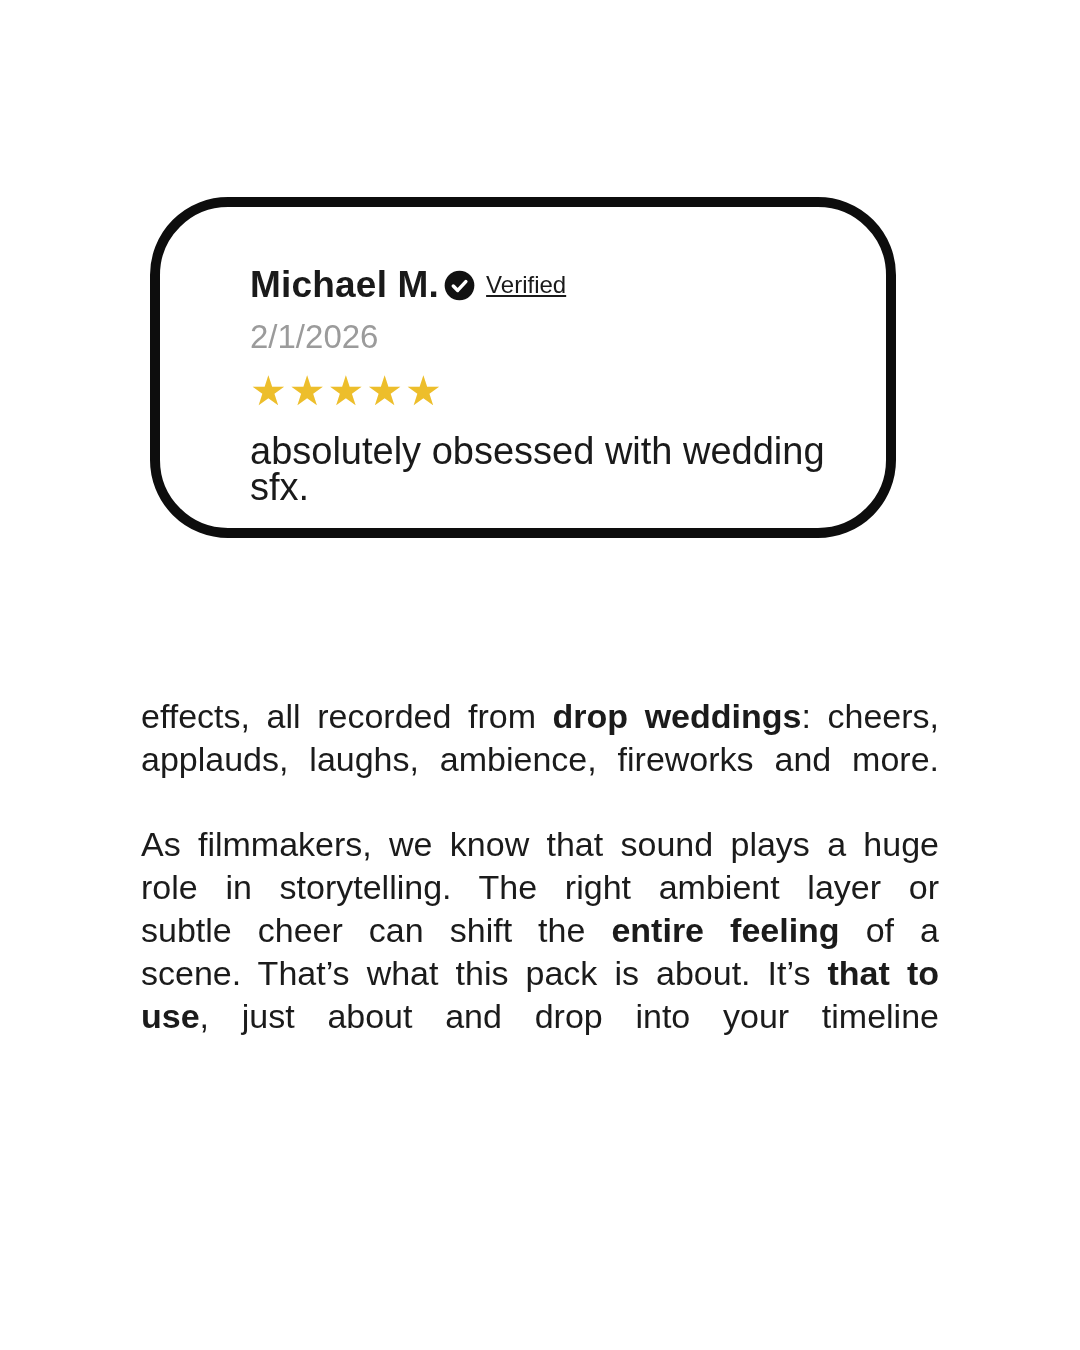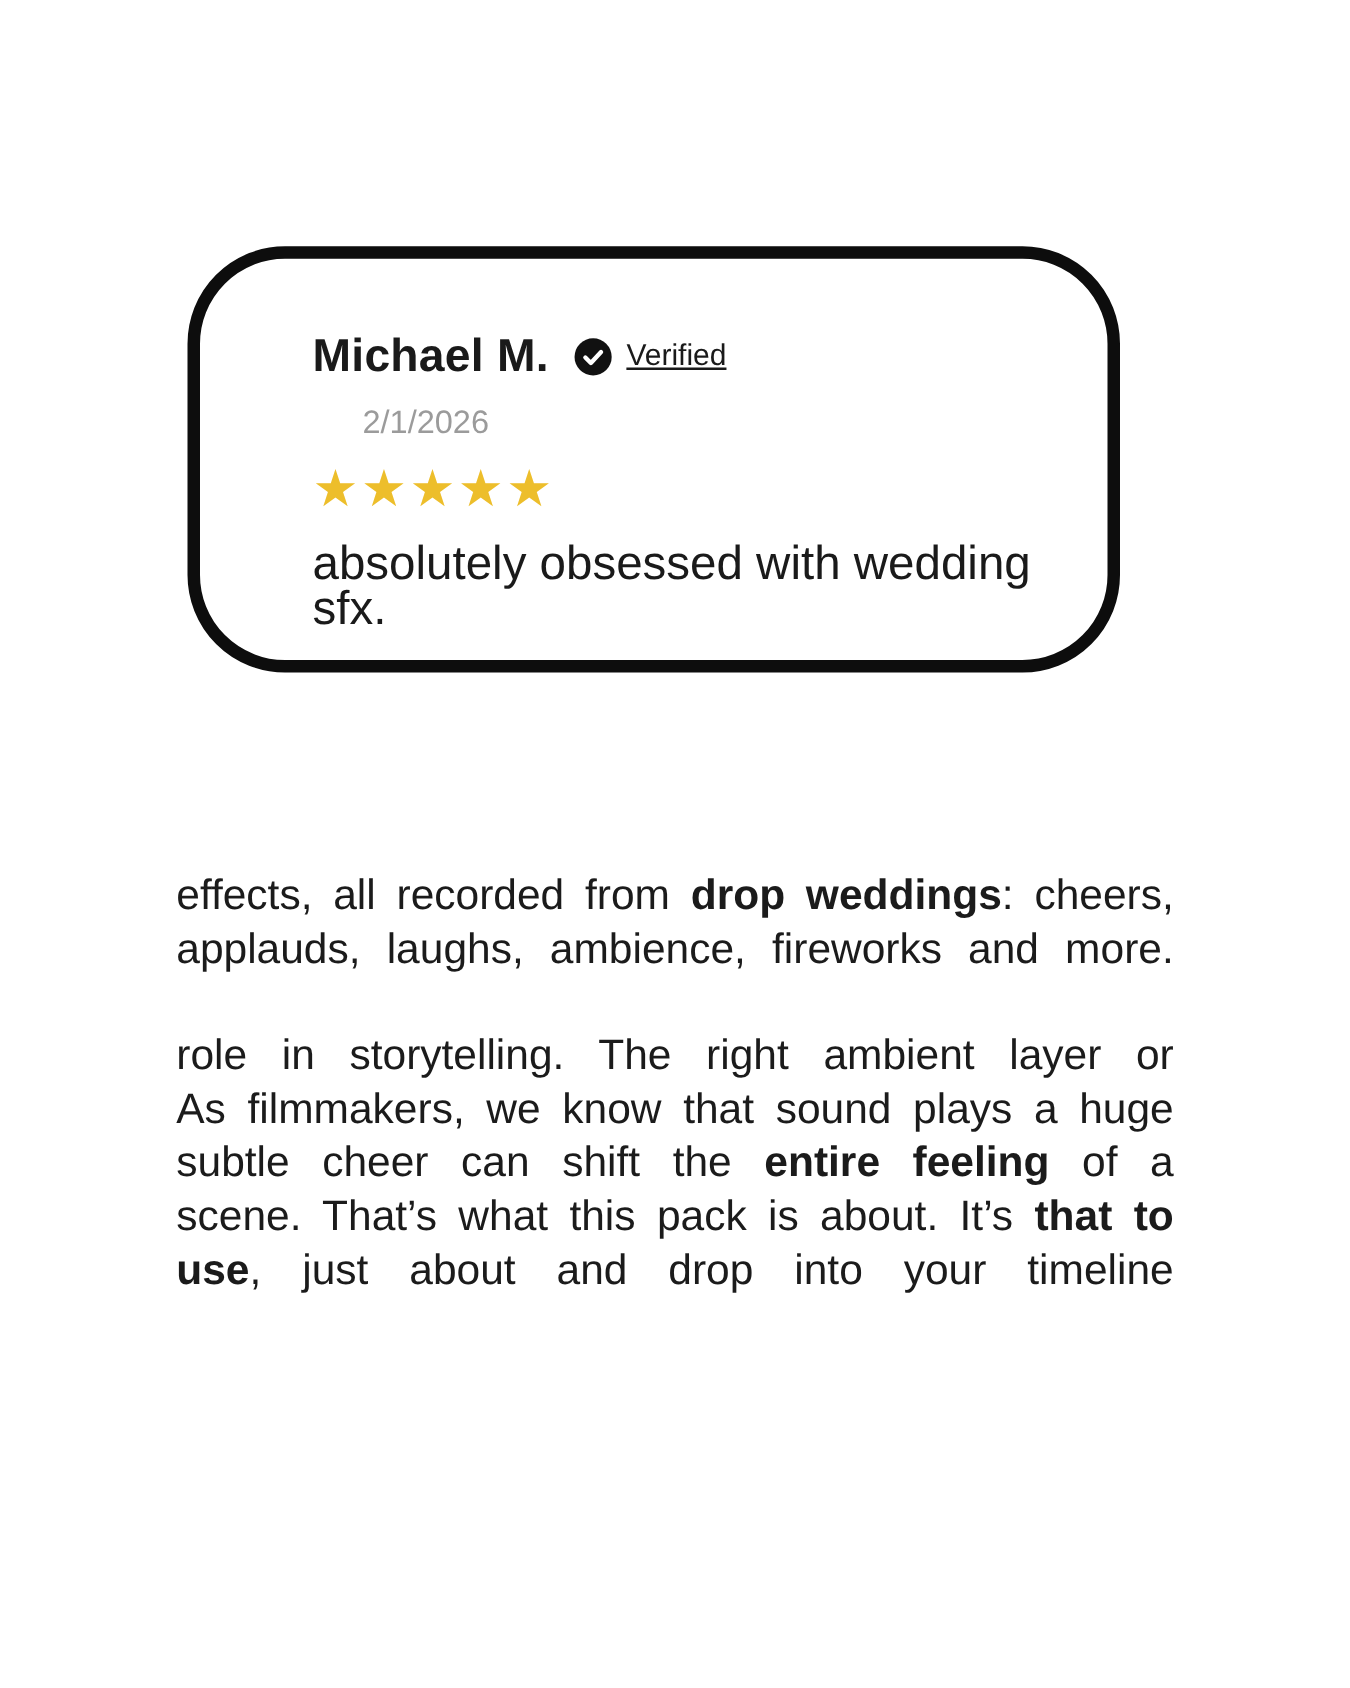--- a/index.html
+++ b/index.html
@@ -14,36 +14,35 @@
   
   .review-card {
     position: absolute;
     left: 150px; top: 197px;
     width: 746px; height: 341px;
     background: var(--background, #ffffff);
     border: 10px solid var(--card-border, #0d0d0d);
     border-radius: 78px;
     padding: 56px 60px 0 90px;
   }
-  .name-row { display: flex; align-items: center; gap: 20px; }
+  .name-row { display: flex; align-items: center; gap: 5px; }
   .reviewer-name {
     font-size: 37px; font-weight: 700;
     color: var(--primary-text, #1a1a1a);
     letter-spacing: 0.2px;
     line-height: 44px;
   }
   .verified-badge { display: inline-flex; align-items: center; gap: 11px; }
   .verified-icon { width: 31px; height: 31px; display: block; color: var(--verified-badge, #111111); }
   .verified-text { font-size: 24px; color: var(--primary-text, #1a1a1a); text-decoration: underline; }
   .review-date {
     margin-top: 13px;
-    font-size: 26px;
+    font-size: 33px;
     color: var(--date-text, #9b9b9b);
     line-height: 34px;
-    margin-left: 40px;
   }
   .stars {
     margin-top: 14px;
     font-size: 41px;
     line-height: 46px;
     letter-spacing: 2px;
     color: var(--star, #edbe2b);
   }
   .review-text {
     margin-top: 19px;
@@ -91,21 +90,21 @@
 
     <div class="review-text">absolutely obsessed with wedding sfx.</div>
   </div>
 
   <div class="description">
     <div class="para">
         <div class="jline"><span>effects, all recorded from </span><span class="bold">drop weddings</span><span>: cheers,</span></div>
         <div class="jline"><span>applauds, laughs, ambience, fireworks and more.</span></div>
       </div>
     <div class="para">
+        <div class="jline"><span>As filmmakers, we know that sound plays a huge</span></div>
         <div class="jline"><span>role in storytelling. The right ambient layer or</span></div>
-        <div class="jline"><span>As filmmakers, we know that sound plays a huge</span></div>
         <div class="jline"><span>subtle cheer can shift the </span><span class="bold">entire feeling</span><span> of a</span></div>
         <div class="jline"><span>scene. That’s what this pack is about. It’s </span><span class="bold">that to</span></div>
         <div class="jline"><span class="bold">use</span><span>, just about and drop into your timeline</span></div>
       </div>
   </div>
 
 </div>
 
 </body></html>

